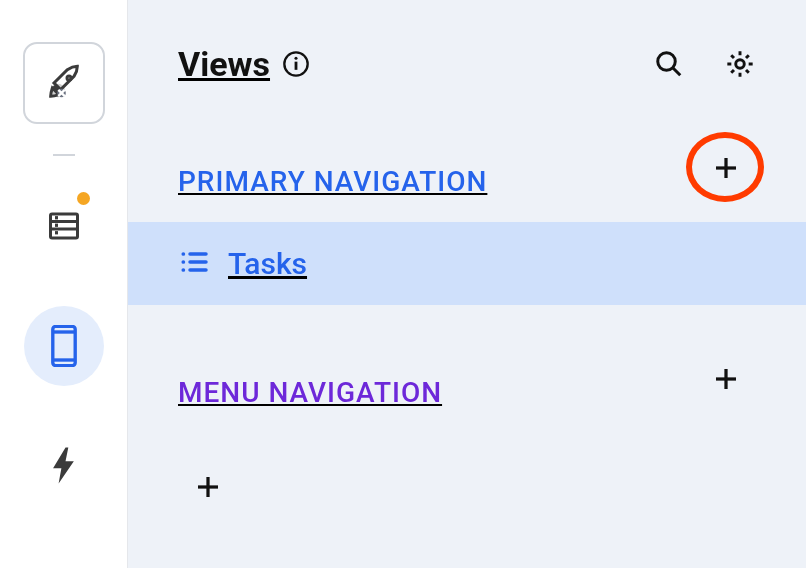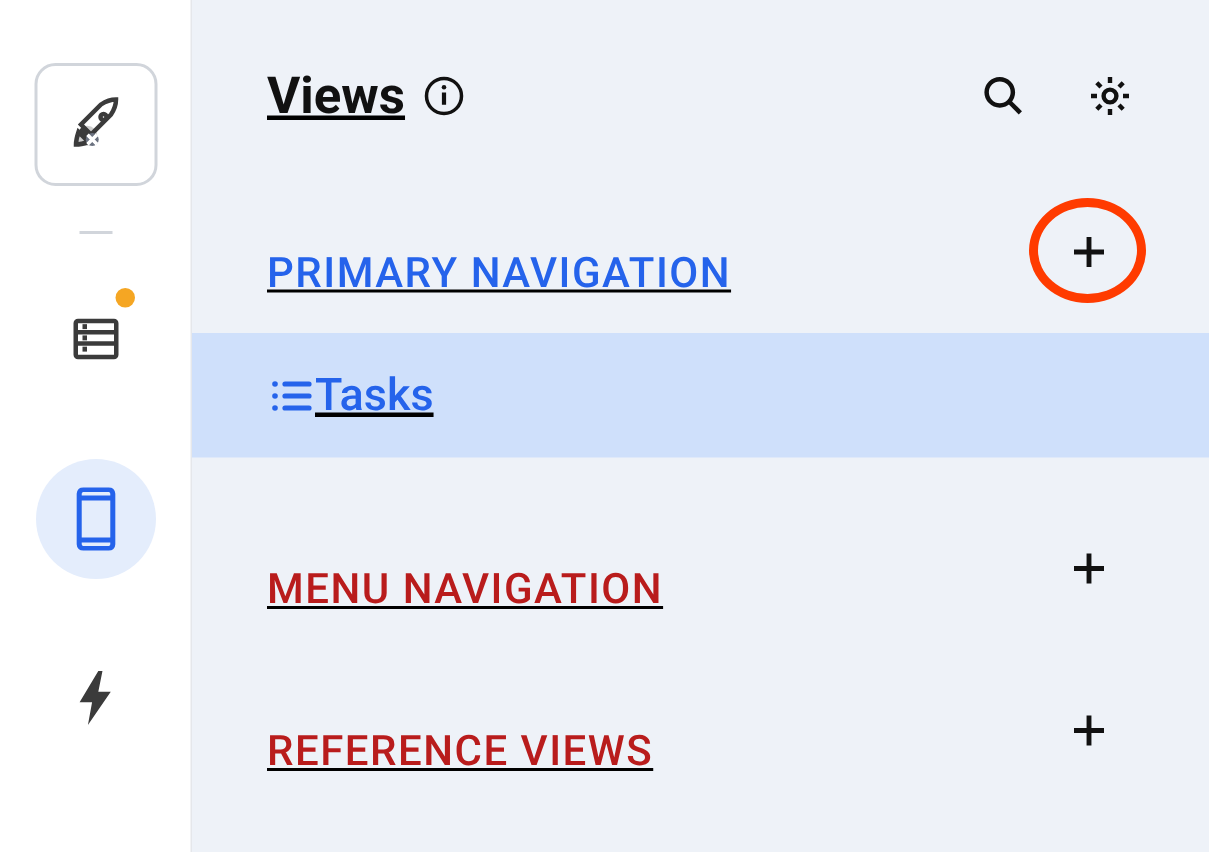--- a/index.html
+++ b/index.html
@@ -87,21 +87,21 @@
     .section-header {
       display: flex;
       align-items: flex-end;
       padding: 24px 50px 24px 50px;
       justify-content: space-between;
     }
     .section-label {
       font-size: 28px;
       font-weight: 500;
       letter-spacing: 1px;
-      color: #b91c1c;
+      color: #6d28d9;
     }
     .section-label.primary {
       color: #2563eb;
     }
     .plus-wrap {
       position: relative;
       width: 60px;
       height: 60px;
       display: flex;
       align-items: center;
@@ -113,21 +113,21 @@
       height: 70px;
       border: 6px solid #ff3b00;
       border-radius: 50%;
       top: -6px;
       left: -10px;
       pointer-events: none;
     }
     .view-item {
       background: #cfe0fb;
       display: flex;
-      align-items: center;
+      gap: 18px;
       padding: 24px 50px;
       font-size: 30px;
       color: #2563eb;
       font-weight: 500;
     }
     svg { display: block; }
   </style>
 </head>
 <body>
 
@@ -238,21 +238,20 @@
     <span class="section-label">MENU NAVIGATION</span>
     <span class="plus-wrap">
       <svg width="30" height="30" viewBox="0 0 24 24" fill="none" stroke="#111" stroke-width="2.6">
         <line x1="12" y1="4" x2="12" y2="20"></line>
         <line x1="4" y1="12" x2="20" y2="12"></line>
       </svg>
     </span>
   </div>
 
   <div class="section-header">
-    <span class="section-label">REFERENCE VIEWS</span>
     <span class="plus-wrap">
       <svg width="30" height="30" viewBox="0 0 24 24" fill="none" stroke="#111" stroke-width="2.6">
         <line x1="12" y1="4" x2="12" y2="20"></line>
         <line x1="4" y1="12" x2="20" y2="12"></line>
       </svg>
     </span>
   </div>
 </div>
 
 </body></html>

